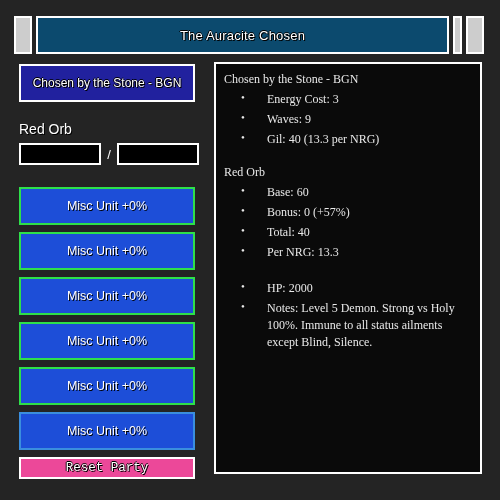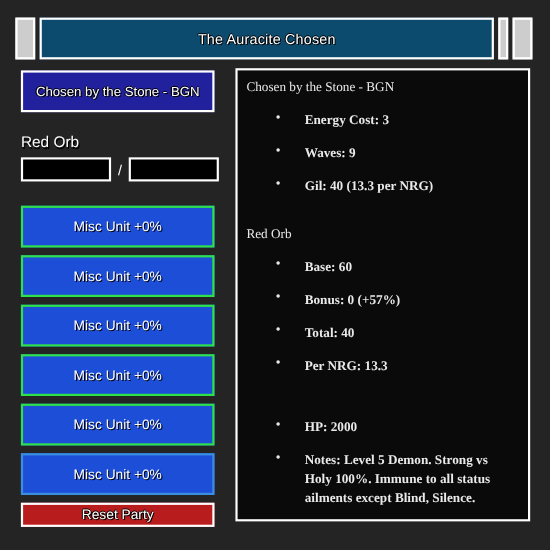--- a/index.html
+++ b/index.html
@@ -131,31 +131,32 @@
     justify-content: center;
     color: #ffffff;
     font-size: 12.5px;
     margin-bottom: 7px;
     cursor: pointer;
     text-shadow: 1px 1px 0 #000;
   }
   .reset-button {
     width: 176px;
     height: 22px;
-    background: #b91c1c;
+    background: #ec4899;
     border: 2px solid #ffffff;
     box-sizing: border-box;
     display: flex;
     align-items: center;
     justify-content: center;
     color: #ffffff;
     font-size: 12.5px;
     margin-top: 5px;
     cursor: pointer;
     text-shadow: 1px 1px 0 #000, -1px 0 0 #000, 0 -1px 0 #000;
+    font-family: Liberation Mono, monospace;
   }
 
   
   .info-panel {
     position: absolute;
     left: 214px;
     top: 62px;
     width: 268px;
     height: 412px;
     background: #0a0a0a;
@@ -174,22 +175,21 @@
     white-space: nowrap;
   }
   .info-ul {
     list-style: none;
     margin: 0 0 0 0;
     padding: 0 0 0 14px;
   }
   .info-ul li {
     position: relative;
     padding-left: 26px;
-    margin: 13px;
-    font-weight: bold;
+    margin: 3px;
   }
   .info-ul li::before {
     content: "\2022";
     position: absolute;
     left: 0;
     top: -1px;
     font-size: 11px;
   }
   .info-gap {
     height: 13px;

